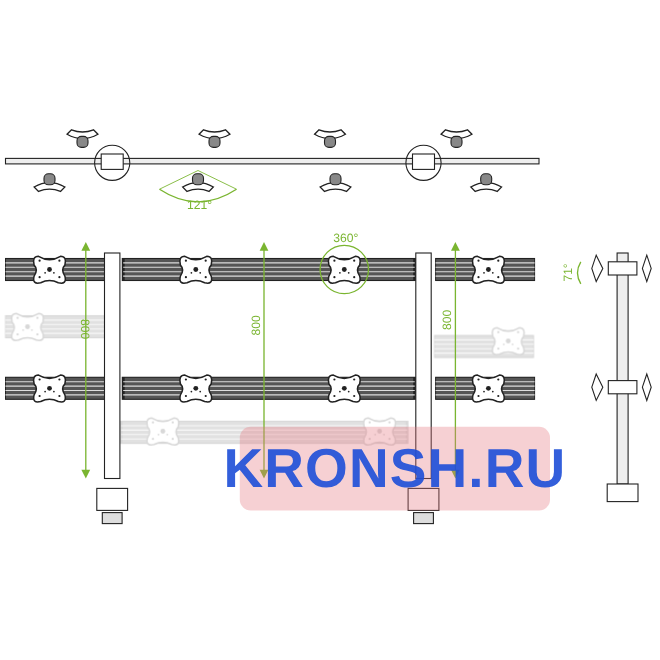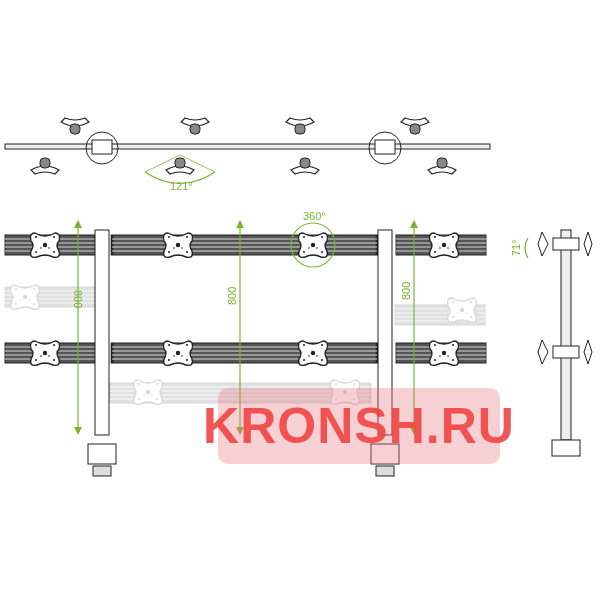--- a/index.html
+++ b/index.html
@@ -1,20 +1,20 @@
 <!DOCTYPE html>
 <html><head>
 <meta charset="utf-8">
 <style>
   html,body{margin:0;padding:0;background:#ffffff;}
   body{width:600px;height:600px;overflow:hidden;position:relative;font-family:"Liberation Sans",sans-serif;}
   #canvas{position:absolute;left:0;top:0;width:600px;height:600px;}
   .dim{font-family:"Liberation Sans",sans-serif;fill:#7ab530;font-size:11px;}
   .wm{position:absolute;left:218px;top:388px;width:282px;height:76px;background:rgba(230,120,130,0.35);border-radius:10px;}
-  .wm-text{position:absolute;left:218px;top:388px;width:282px;height:76px;display:flex;align-items:center;justify-content:center;color:#ef4444;font-family:"Liberation Sans",sans-serif;font-weight:bold;font-size:50px;letter-spacing:1px;opacity:0.9;}
+  .wm-text{position:absolute;left:218px;top:388px;width:282px;height:76px;display:flex;align-items:center;justify-content:center;color:#1d4ed8;font-family:"Liberation Sans",sans-serif;font-weight:bold;font-size:50px;letter-spacing:1px;opacity:0.9;}
 </style>
 </head>
 <body>
 
 <svg id="canvas" width="600" height="600" viewBox="0 0 600 600" xmlns="http://www.w3.org/2000/svg">
   <defs>
     <g id="vesa">
       <path d="M-10,-12 Q0,-6 10,-12 Q16,-12 14,-4 Q10,0 14,6 Q16,14 8,12 Q0,8 -8,12 Q-16,14 -14,6 Q-10,0 -14,-4 Q-16,-12 -10,-12 Z" fill="#fff" stroke="#222" stroke-width="1.4"></path>
       <circle cx="0" cy="0" r="2.2" fill="#222"></circle>
       <circle cx="-9" cy="-8" r="1" fill="#222"></circle>

